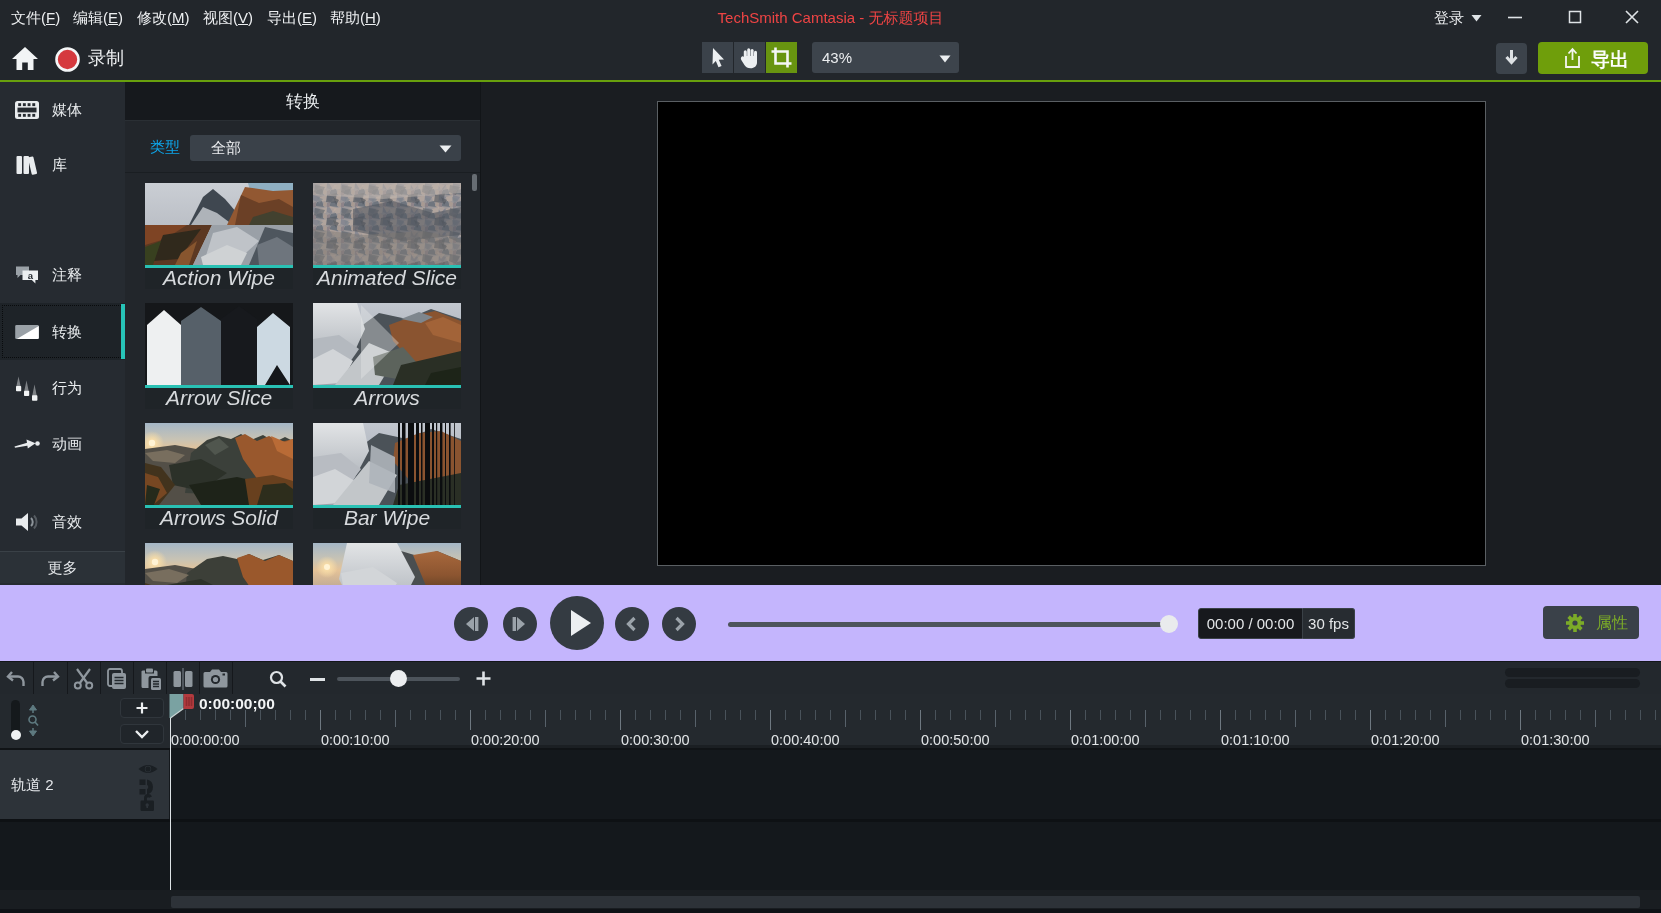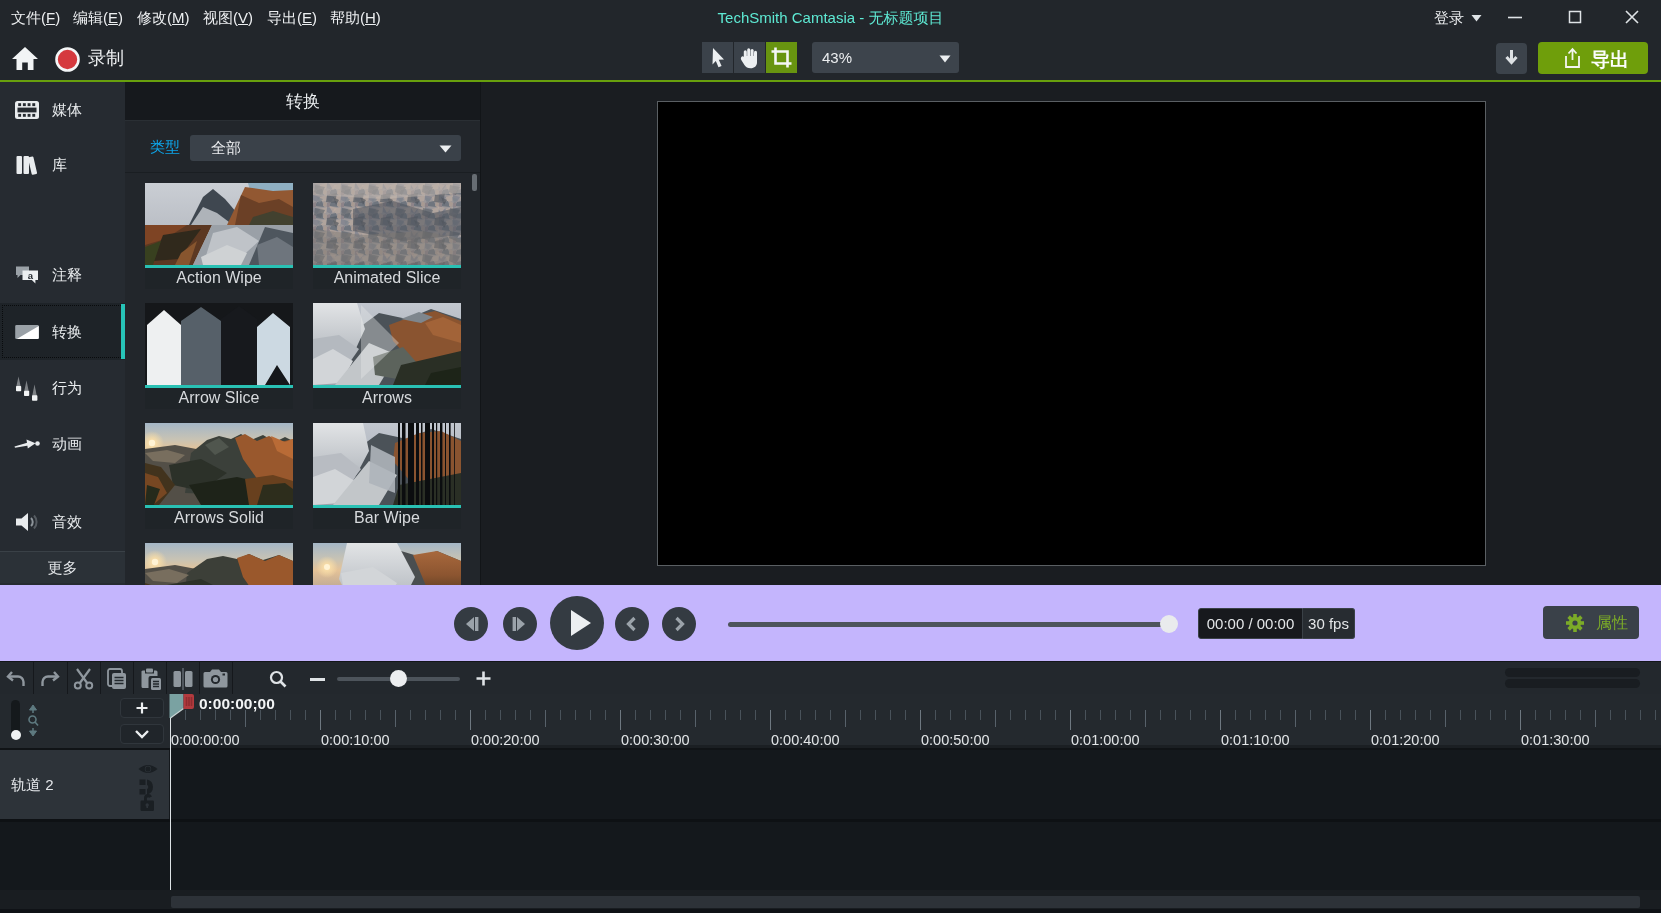--- a/index.html
+++ b/index.html
@@ -5,21 +5,21 @@
   * { margin:0; padding:0; box-sizing:border-box; }
   html,body { width:1661px; height:913px; overflow:hidden; background:#14181c;
     font-family:"Liberation Sans", sans-serif; }
   .abs { position:absolute; }
   #app { position:relative; width:1661px; height:913px; }
 
   
   #titlebar { left:0; top:0; width:1661px; height:36px; background:#22262b; color:#e9ecee; }
   .menu { position:absolute; top:0; height:36px; line-height:36px; font-size:15px; color:#eceef0; }
   #apptitle { position:absolute; top:0; left:0; width:1661px; height:36px; line-height:36px;
-    text-align:center; font-size:15px; color:#5eead4; }
+    text-align:center; font-size:15px; color:#ef4444; }
 
   
   #toolbar { left:0; top:36px; width:1661px; height:44px; background:#22262b; }
   #greenline { left:0; top:80px; width:1661px; height:2px; background:#68a00d; }
   .tbtn { position:absolute; top:6px; width:31px; height:31px; background:#3b424a; }
   #zoomdd { position:absolute; left:812px; top:6px; width:147px; height:31px; background:#3d444c;
     border-radius:3px; color:#eceef0; font-size:15px; line-height:31px; }
 
   
   #sidebar { left:0; top:82px; width:125px; height:503px; background:#262b31; }
@@ -27,21 +27,21 @@
   .sitem .lbl { position:absolute; left:52px; top:50%; transform:translateY(-50%); }
   .sitem .ic { position:absolute; left:14px; top:50%; transform:translateY(-50%); width:26px; height:26px; }
 
   
   #panel { left:125px; top:82px; width:356px; height:503px; background:#22262b; overflow:hidden; }
   #panelhead { position:absolute; left:0; top:0; width:356px; height:39px; background:#16191d;
     color:#eaedef; font-size:17px; text-align:center; line-height:39px; border-bottom:1px solid #2a2f34; }
   .card { position:absolute; width:148px; background:#1f2428; }
   .card .ph { width:148px; height:82px; display:block; }
   .card .tl { width:148px; height:3px; background:#29c1b4; }
-  .card .cap { height:21px; text-align:center; font-size:16px; color:#d7dadd; line-height:19px; }
+  .card .cap { height:21px; text-align:center; font-size:21px; color:#d7dadd; line-height:19px;font-style:italic; }
 
   
   #canvas { left:481px; top:82px; width:1180px; height:503px; background:#1a1d21; }
   #stage { position:absolute; left:176px; top:19px; width:829px; height:465px; background:#000;
     border:1px solid #5a5f63; }
 
   
   #playbar { left:0; top:585px; width:1661px; height:76px; background:#c4b5fd; }
   .pbtn { position:absolute; border-radius:50%; background:#343b42; }
 

